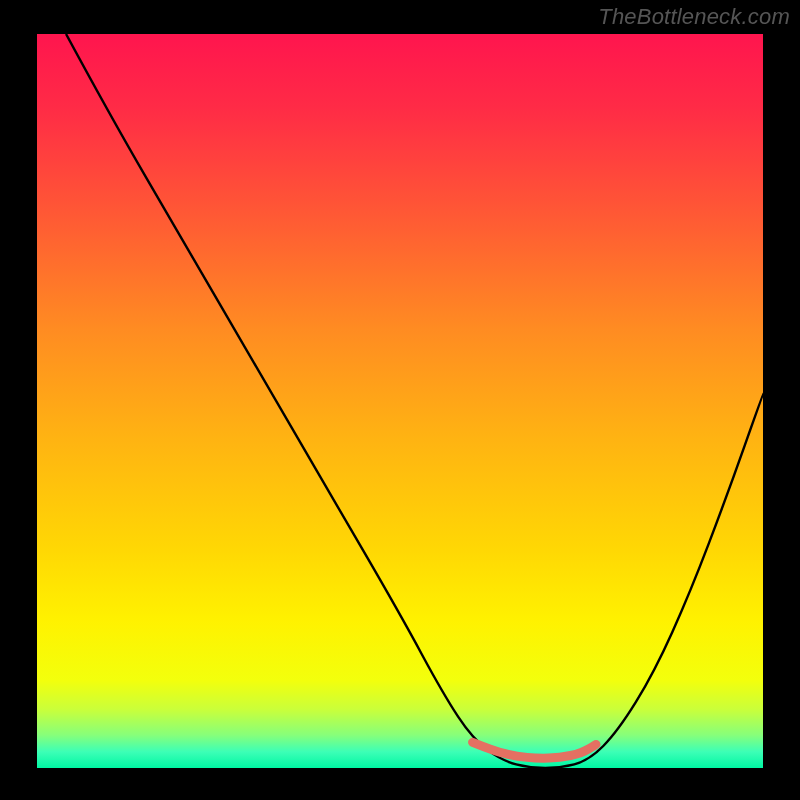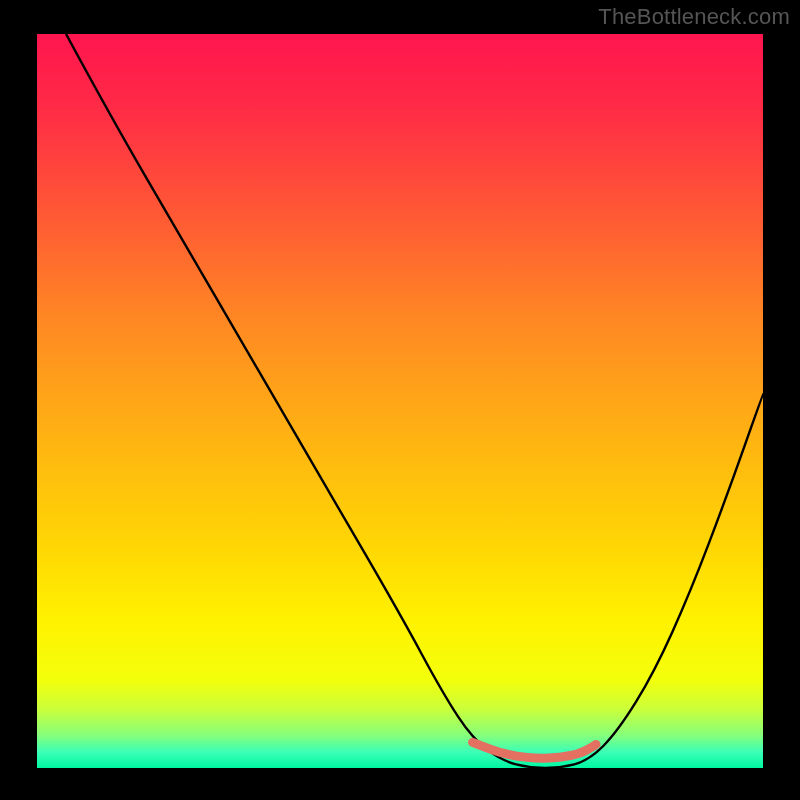--- a/index.html
+++ b/index.html
@@ -19,20 +19,21 @@
   }
   .watermark {
     position: absolute;
     top: 4px;
     right: 10px;
     color: #555;
     font-size: 22px;
     font-weight: 500;
     letter-spacing: 0.2px;
     z-index: 5;
+    font-style: italic;
   }
   .plot-wrap {
     position: absolute;
     left: 37px;
     top: 34px;
     width: 726px;
     height: 734px;
   }
   svg {
     display: block;

